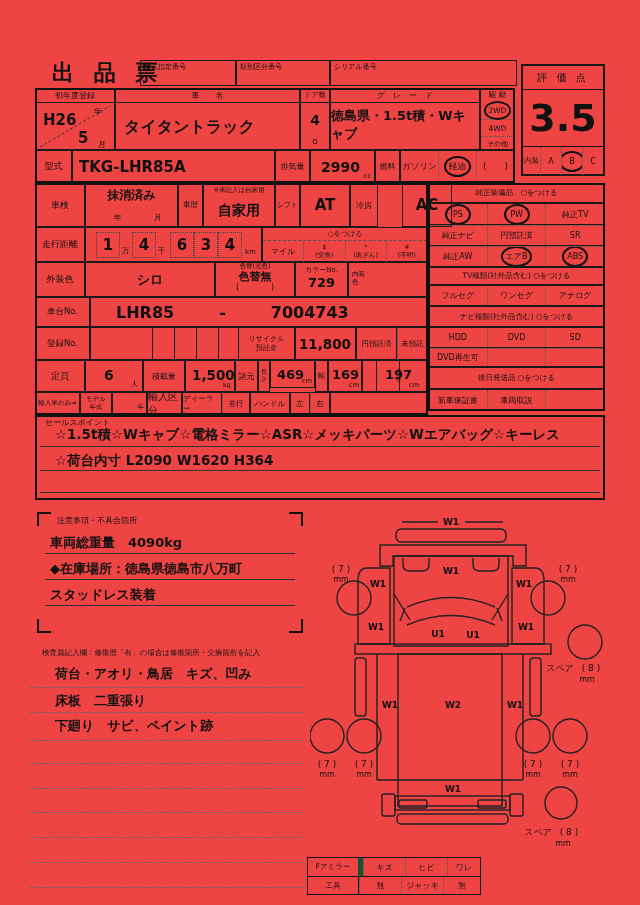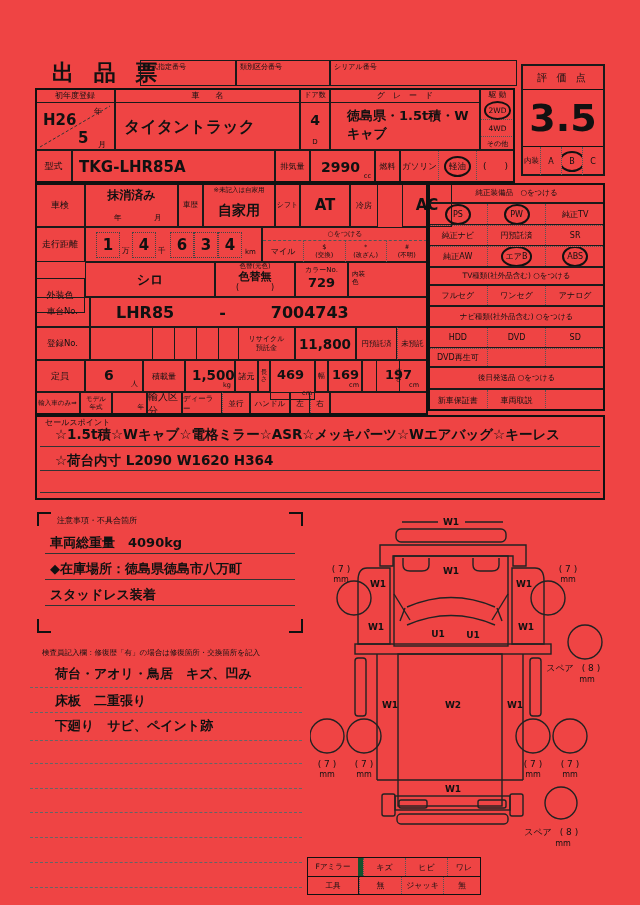--- a/index.html
+++ b/index.html
@@ -68,21 +68,21 @@
     <div class="hdr">車　　名</div>
     <div class="ctr b" style="height:48px;font-size:16px;justify-content:flex-start;padding-left:8px;">タイタントラック</div>
   </div>
   <div class="cell" style="left:300px;top:88px;width:30px;height:62px;">
     <div class="hdr" style="font-size:7px;">ドア数</div>
     <div class="ctr b" style="height:33px;font-size:14px;">4</div>
     <div class="ctr" style="height:12px;font-size:7px;">D</div>
   </div>
   <div class="cell" style="left:330px;top:88px;width:150px;height:62px;">
     <div class="hdr">グ　レ　ー　ド</div>
-    <div class="b" style="font-size:13px;line-height:1.35;padding:4px 4px 0 16px;">徳島県・1.5t積・Wキャブ</div>
+    <div class="b" style="font-size:13px;line-height:1.35;padding:4px 4px 0 0;">徳島県・1.5t積・Wキャブ</div>
   </div>
   <div class="cell" style="left:480px;top:88px;width:35px;height:62px;">
     <div class="ctr" style="height:12px;font-size:7.5px;">駆 動</div>
     <div class="ctr" style="height:18px;">
         <span class="circ" style="font-size:7.5px;height:15px;">2WD</span>
       </div>
     <div class="ctr" style="height:16px;font-size:7.5px;border-top:1px dotted #555;">4WD</div>
     <div class="ctr" style="height:14px;font-size:7px;border-top:1px dotted #555;">その他</div>
   </div>
 
@@ -141,21 +141,21 @@
         <span>＊</span>
           <span>(改ざん)</span>
         </div>
       <div class="opt" style="flex-direction:column;font-size:6.5px;line-height:1.1;">
         <span>＃</span>
           <span>(不明)</span>
         </div>
     </div>
   </div>
 
-  <div class="cell ctr" style="left:35px;top:262px;width:50px;height:35px;font-size:9px;margin-top:16px;">外装色</div>
+  <div class="cell ctr" style="left:35px;top:262px;width:50px;height:35px;font-size:9px;">外装色</div>
   <div class="cell ctr b" style="left:85px;top:262px;width:130px;height:35px;font-size:13px;">シロ</div>
   <div class="cell" style="left:215px;top:262px;width:80px;height:35px;text-align:center;">
     <div style="font-size:6.5px;line-height:1.2;">色替(元色)</div>
     <div class="b" style="font-size:11px;line-height:1.1;">色替無</div>
     <div style="font-size:8px;line-height:1.2;">(　　　　)</div>
   </div>
   <div class="cell" style="left:295px;top:262px;width:53px;height:35px;text-align:center;">
     <div style="font-size:7px;padding-top:2px;">カラーNo.</div>
     <div class="b" style="font-size:13px;">729</div>
   </div>
@@ -190,21 +190,21 @@
     <span class="abs b" style="left:18px;top:6px;font-size:14px;">6</span>
     <span class="abs" style="right:4px;bottom:2px;font-size:7px;">人</span>
     </div>
   <div class="cell ctr" style="left:143px;top:360px;width:42px;height:32px;font-size:8px;">積載量</div>
   <div class="cell" style="left:185px;top:360px;width:50px;height:32px;">
     <span class="abs b" style="left:6px;top:6px;font-size:13.5px;">1,500</span>
     <span class="abs" style="right:3px;bottom:2px;font-size:6.5px;">kg</span>
     </div>
   <div class="cell ctr" style="left:235px;top:360px;width:23px;height:32px;font-size:8px;">諸元</div>
   <div class="cell ctr" style="left:258px;top:360px;width:12px;height:32px;font-size:6.5px;line-height:1.1;text-align:center;">長さ</div>
-  <div class="cell" style="left:270px;top:360px;width:45px;height:40px;">
+  <div class="cell" style="left:270px;top:360px;width:45px;height:28px;">
     <span class="abs b" style="left:6px;top:6px;font-size:13px;">469</span>
     <span class="abs" style="right:2px;bottom:2px;font-size:6.5px;">cm</span>
     </div>
   <div class="cell ctr" style="left:315px;top:360px;width:13px;height:32px;font-size:7px;">幅</div>
   <div class="cell" style="left:328px;top:360px;width:34px;height:32px;">
     <span class="abs b" style="left:3px;top:6px;font-size:13px;">169</span>
     <span class="abs" style="right:2px;bottom:2px;font-size:6.5px;">cm</span>
     </div>
   <div class="cell ctr" style="left:362px;top:360px;width:14px;height:32px;font-size:6.5px;line-height:1.1;text-align:center;padding-left:36px;">高さ</div>
   <div class="cell" style="left:376px;top:360px;width:52px;height:32px;">

